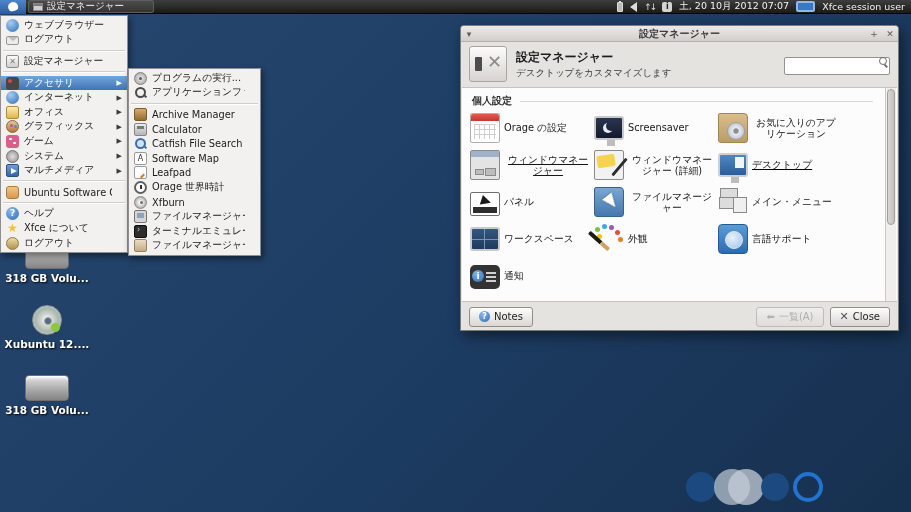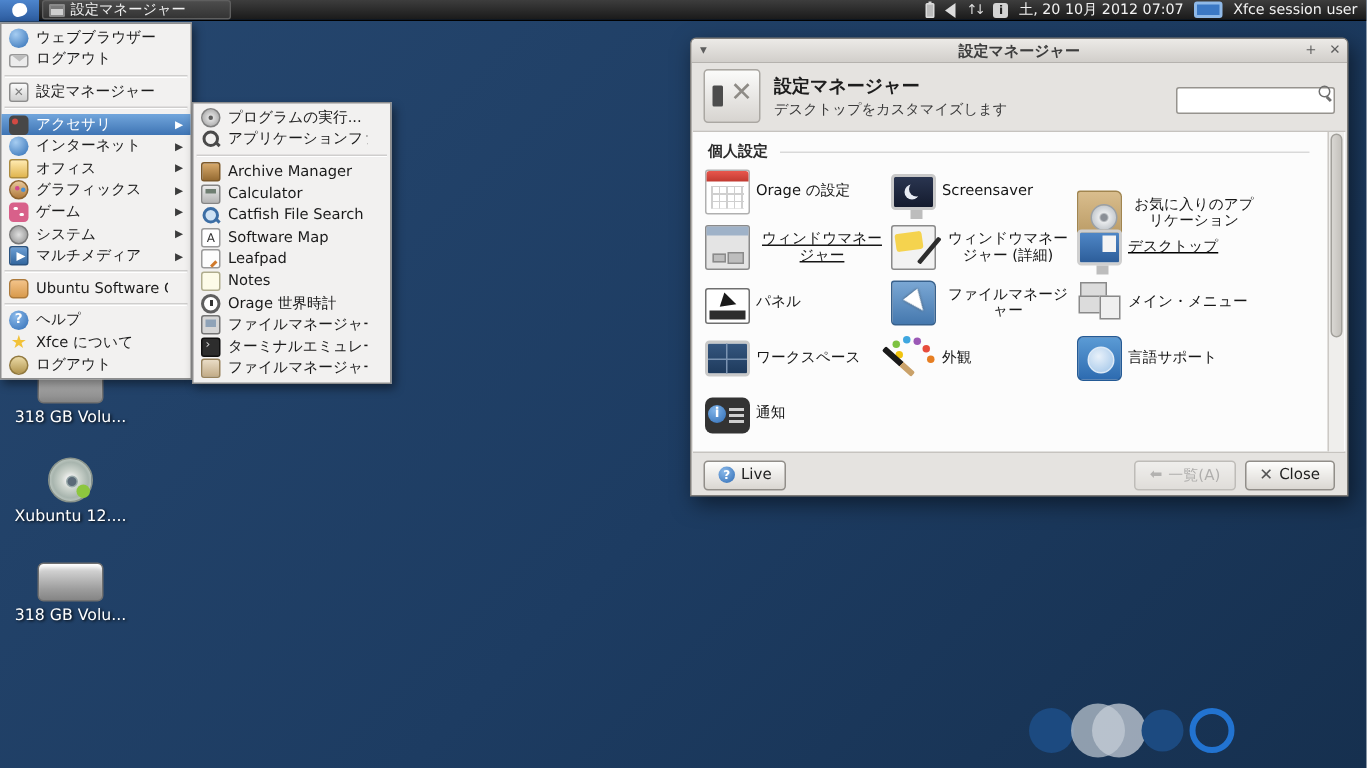--- a/index.html
+++ b/index.html
@@ -35,21 +35,21 @@
   .ic-volume { width:0; height:0; border:5px solid transparent; border-right:7px solid #dcdcdc; border-left:0; }
   .ic-net { color:#dcdcdc; font-size:9px; letter-spacing:-2px; }
   .ic-info { width:10px; height:10px; background:#d3d3d3; border-radius:2px; color:#222;
              font-size:8px; font-weight:bold; text-align:center; line-height:10px; }
   .clock { white-space:nowrap; color:#f2f2f2; }
   .session-ic { width:19px; height:11px; background:#3b78c4; border:2px solid #8fb9e8; border-radius:2px; }
   .session-user { color:#f2f2f2; }
 
   
   .dicon { position:absolute; width:86px; text-align:center; cursor:default; }
-  .dicon .dlabel { margin-top:3px; color:#fff; font-size:10.5px; font-weight:normal;
+  .dicon .dlabel { margin-top:3px; color:#fff; font-size:10.5px; font-weight:bold;
                    text-shadow:1px 1px 2px rgba(0,0,0,.9); }
   .dimg { margin:0 auto; }
   .dimg-drive { width:44px; height:26px; border-radius:4px;
                 background:linear-gradient(#e3e3e3,#9d9d9d 70%,#858585);
                 border:1px solid #6f6f6f; box-shadow:inset 0 4px 3px -2px #fff; }
   .dimg-cd { width:30px; height:30px; border-radius:50%;
              background:radial-gradient(circle,#f2f2f2 12%,#cfd6cf 30%,#a8b5ae 60%,#d8ded8 90%);
              border:1px solid #8a948c; position:relative; }
   .dimg-cd::after { content:''; position:absolute; left:11px; top:11px; width:6px; height:6px;
                     border-radius:50%; background:#5b6a78; border:1px solid #9aa; }
@@ -421,27 +421,27 @@
       <span class="ic ic-charmap"></span>
       <span class="lbl">Software Map</span>
       <span class="arrow" style="visibility: hidden;">▶</span>
     </div>
     <div class="mi">
       <span class="ic ic-leafpad"></span>
       <span class="lbl">Leafpad</span>
       <span class="arrow" style="visibility: hidden;">▶</span>
     </div>
     <div class="mi">
-      <span class="ic ic-notes"></span>
-      <span class="lbl">Notes</span>
-      <span class="arrow" style="visibility: hidden;">▶</span>
-    </div>
-    <div class="mi">
       <span class="ic ic-orage-clock"></span>
       <span class="lbl">Orage 世界時計</span>
+      <span class="arrow" style="visibility: hidden;">▶</span>
+    </div>
+    <div class="mi">
+      <span class="ic ic-xfburn"></span>
+      <span class="lbl">Xfburn</span>
       <span class="arrow" style="visibility: hidden;">▶</span>
     </div>
     <div class="mi">
       <span class="ic ic-screenshot"></span>
       <span class="lbl">ファイルマネージャー</span>
       <span class="arrow" style="visibility: hidden;">▶</span>
     </div>
     <div class="mi">
       <span class="ic ic-terminal"></span>
       <span class="lbl">ターミナルエミュレーター</span>
@@ -479,21 +479,21 @@
     </div>
     <div class="grid">
       <div class="gi" style="left: 0px; top: 0px;">
           <span class="gic gic-orage-settings"></span>
           <span class="glbl">Orage の設定</span>
         </div>
         <div class="gi" style="left: 124px; top: 0px;">
           <span class="gic gic-screensaver"></span>
           <span class="glbl">Screensaver</span>
         </div>
-        <div class="gi" style="left: 248px; top: 14px;">
+        <div class="gi" style="left: 248px; top: 0px;">
           <span class="gic gic-favorite-apps"></span>
           <span class="glbl">お気に入りのアプリケーション</span>
         </div>
         <div class="gi focused" style="left: 0px; top: 37px;">
           <span class="gic gic-window-manager"></span>
           <span class="glbl">ウィンドウマネージャー</span>
         </div>
         <div class="gi" style="left: 124px; top: 37px;">
           <span class="gic gic-wm-tweaks"></span>
           <span class="glbl">ウィンドウマネージャー (詳細)</span>
@@ -531,21 +531,21 @@
           <span class="glbl">通知</span>
         </div>
     </div>
   </div>
   <div class="scrollbar">
     <div class="scroll-thumb"></div>
   </div>
   <div class="win-footer">
     <div class="btn">
       <span class="btn-help-q">?</span>
-      <span>Live</span>
+      <span>Notes</span>
     </div>
     <div class="spacer"></div>
     <div class="btn disabled">
       <span class="btn-arrow">⬅</span>
       <span>一覧(A)</span>
     </div>
     <div class="btn">
       <span class="btn-x">✕</span>
       <span>Close</span>
     </div>

